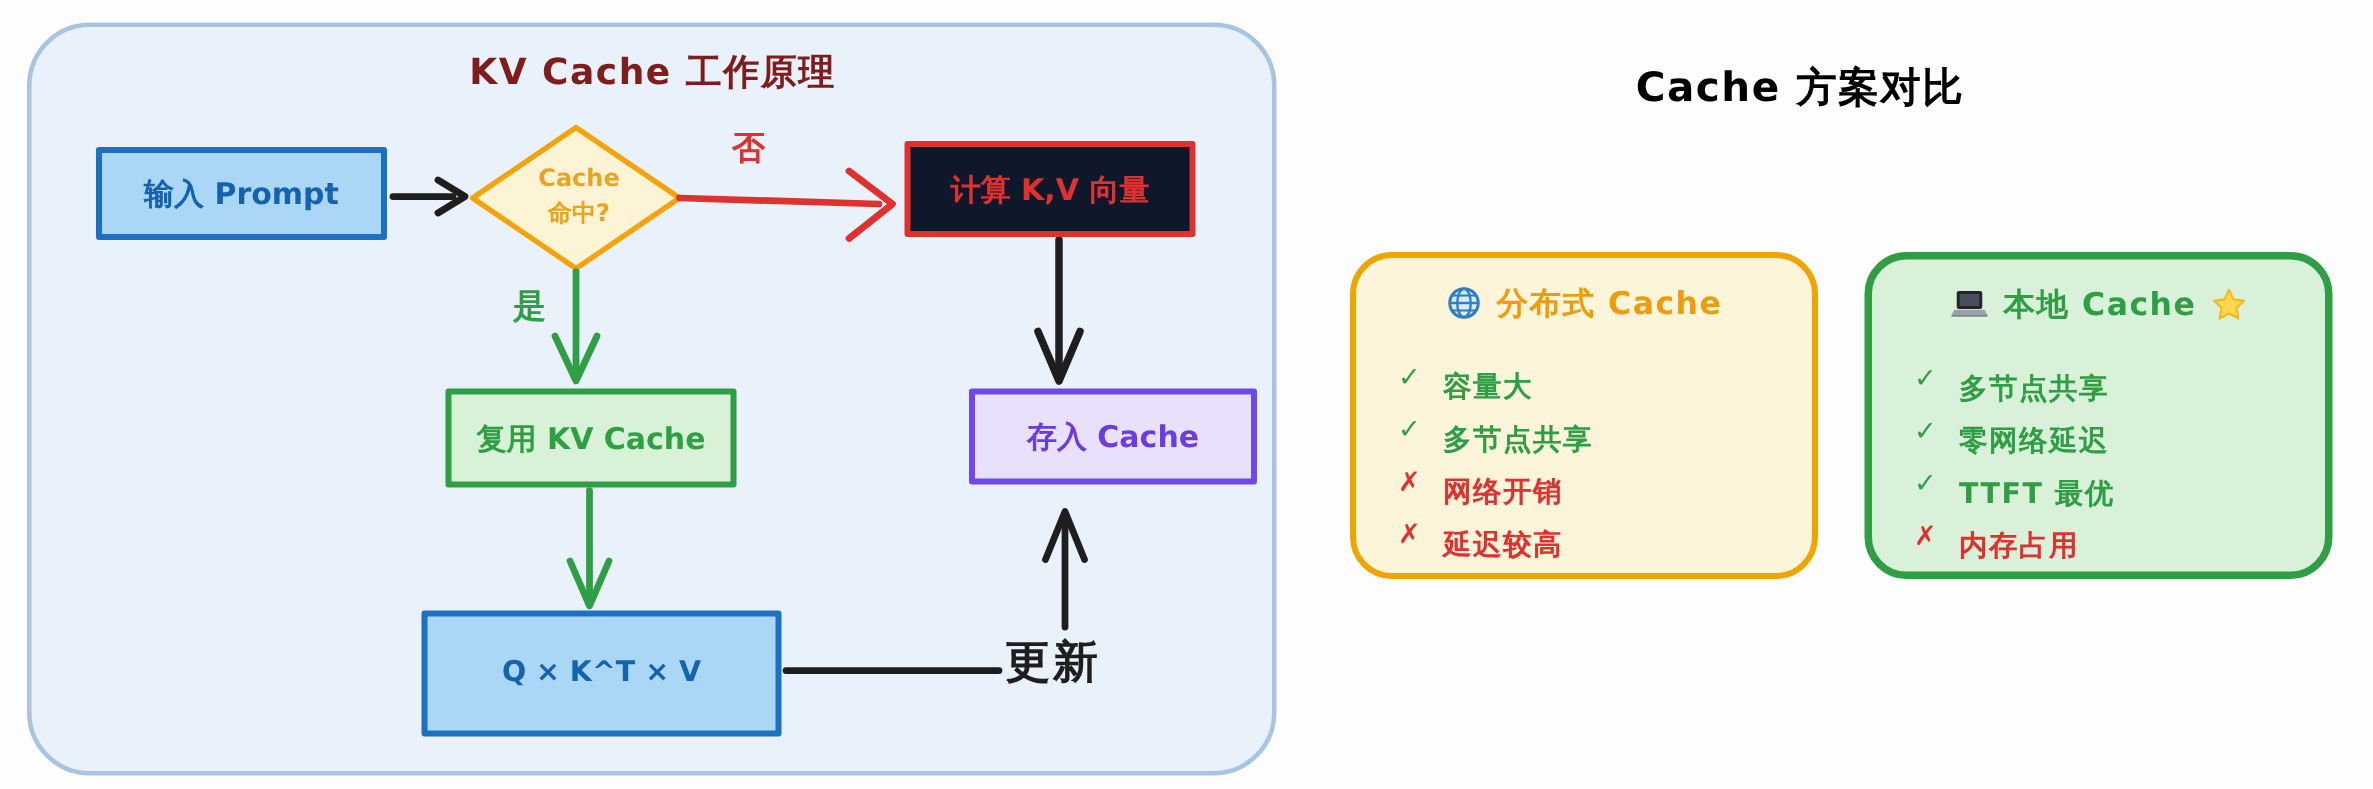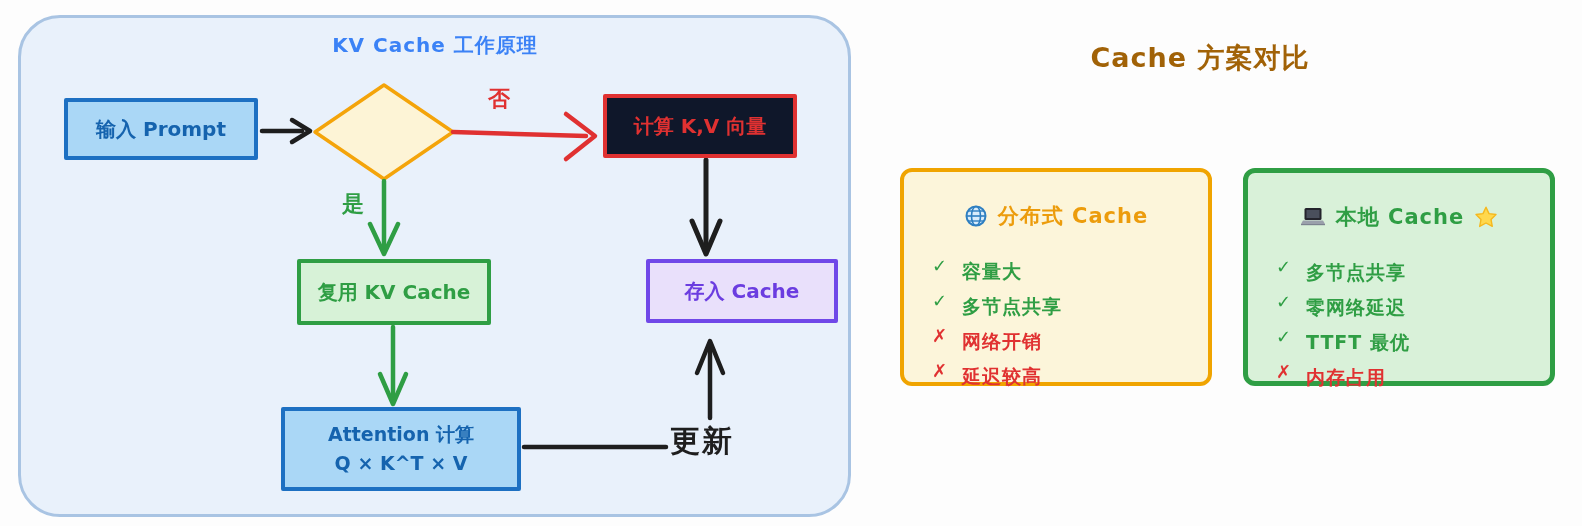--- a/index.html
+++ b/index.html
@@ -4,21 +4,21 @@
 <style>
   * { margin:0; padding:0; box-sizing:border-box; }
   html,body { width:1582px; height:526px; background:#fdfdfd; overflow:hidden;
     font-family:"DejaVu Sans","Liberation Sans",sans-serif; }
   .stage { position:relative; width:1582px; height:526px; }
 
   
   .flow-container { position:absolute; left:18px; top:15px; width:833px; height:502px;
     background:#e9f1fb; border:3px solid #a9c4e3; border-radius:42px; }
   .flow-title { position:absolute; left:240px; top:32px; width:390px; text-align:center;
-    font-size:20px; font-weight:bold; color:#3b82f6; letter-spacing:1px; }
+    font-size:24px; font-weight:bold; color:#7f1d1d; letter-spacing:1px; }
 
   .node { position:absolute; display:flex; flex-direction:column; align-items:center;
     justify-content:center; text-align:center; font-weight:bold; border-radius:2px; }
   .node-blue   { background:#aad7f6; border:4px solid #1d70c2; color:#1563ae; }
   .node-red    { background:#0f172a; border:4px solid #e03131; color:#e03131; }
   .node-green  { background:#d7f2d7; border:4px solid #2f9e44; color:#2f9e44; }
   .node-purple { background:#e9e0fb; border:4px solid #7048e8; color:#6b3de0; }
 
   .node-input     { left:64px;  top:98px;  width:194px; height:62px; font-size:20px; }
   .node-compute   { left:603px; top:94px;  width:194px; height:64px; font-size:20px; }
@@ -31,22 +31,22 @@
 
   .edge-label { position:absolute; font-weight:bold; }
   .label-no  { left:488px; top:84px;  font-size:22px; color:#e03131; }
   .label-yes { left:342px; top:189px; font-size:22px; color:#2f9e44; }
   .label-update { left:670px; top:421px; font-size:30px; color:#1e1e1e; letter-spacing:2px; }
 
   svg.overlay { position:absolute; left:0; top:0; width:1582px; height:526px; pointer-events:none; }
 
   
   .cmp-title { position:absolute; left:1010px; top:40px; width:380px; text-align:center;
-    font-size:27px; font-weight:bold; color:#a16207; letter-spacing:1px; }
-  .card { position:absolute; top:168px; width:312px; height:218px; border-radius:12px; padding:28px 0 0 0; }
+    font-size:27px; font-weight:bold; color:#000000; letter-spacing:1px; }
+  .card { position:absolute; top:168px; width:312px; height:218px; border-radius:28px; padding:14px 0 0 0; }
   .card-distributed { left:900px;  background:#fcf5da; border:4px solid #f0a400; }
   .card-local       { left:1243px; background:#d9f1d9; border:5px solid #2f9e44; }
   .card-header { display:flex; align-items:center; justify-content:center; gap:10px; height:32px; }
   .card-distributed .card-header-title { color:#ec9c0c; }
   .card-local .card-header-title { color:#2f9e44; }
   .card-header-title { font-size:21px; font-weight:bold; letter-spacing:1px; }
   .card-items { margin-top:16px; padding-left:28px; }
   .card-item { display:flex; align-items:center; height:35px; gap:12px; }
   .item-mark { font-size:18px; font-weight:bold; width:18px; }
   .item-text { font-size:19px; font-weight:bold; letter-spacing:1px;margin-top:12px; }
@@ -100,35 +100,38 @@
       <path d="M697,373 L710,341 L723,373"></path>
     </g>
   </svg>
 
   <div class="flow-title">KV Cache 工作原理</div>
 
   <div class="node node-blue node-input">
     <span>输入 Prompt</span>
   </div>
 
+  <div class="diamond-label">
+    <div>Cache</div>
+    <div>命中?</div>
+  </div>
 
   <div class="node node-red node-compute">
     <span>计算 K,V 向量</span>
   </div>
 
   <div class="node node-green node-reuse">
     <span>复用 KV Cache</span>
   </div>
 
   <div class="node node-purple node-store">
     <span>存入 Cache</span>
   </div>
 
   <div class="node node-blue node-attention">
-    <div>Attention 计算</div>
     <div>Q × K^T × V</div>
   </div>
 
   <div class="edge-label label-no">否</div>
   <div class="edge-label label-yes">是</div>
   <div class="edge-label label-update">更新</div>
 
   <div class="cmp-title">Cache 方案对比</div>
 
   <div class="card card-distributed">

